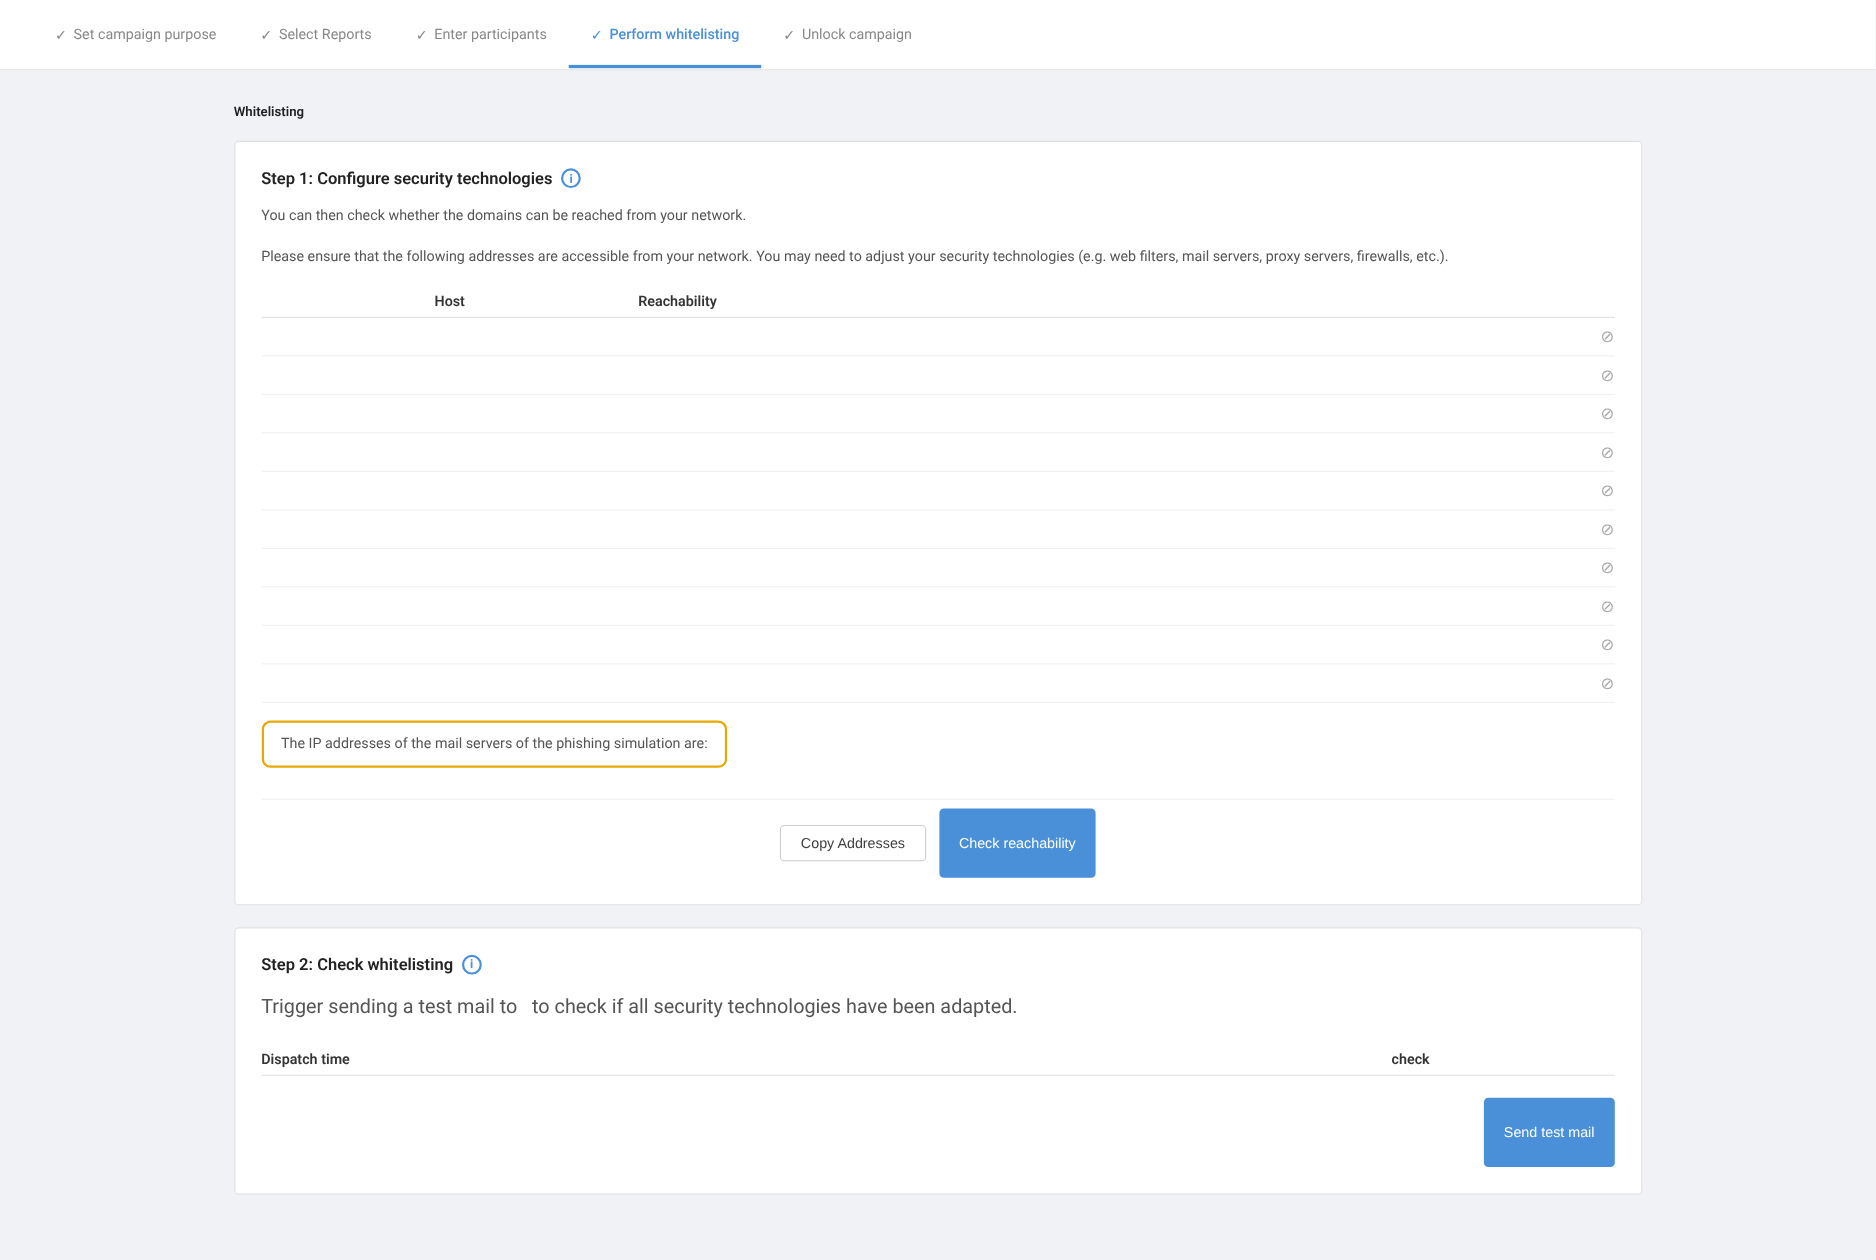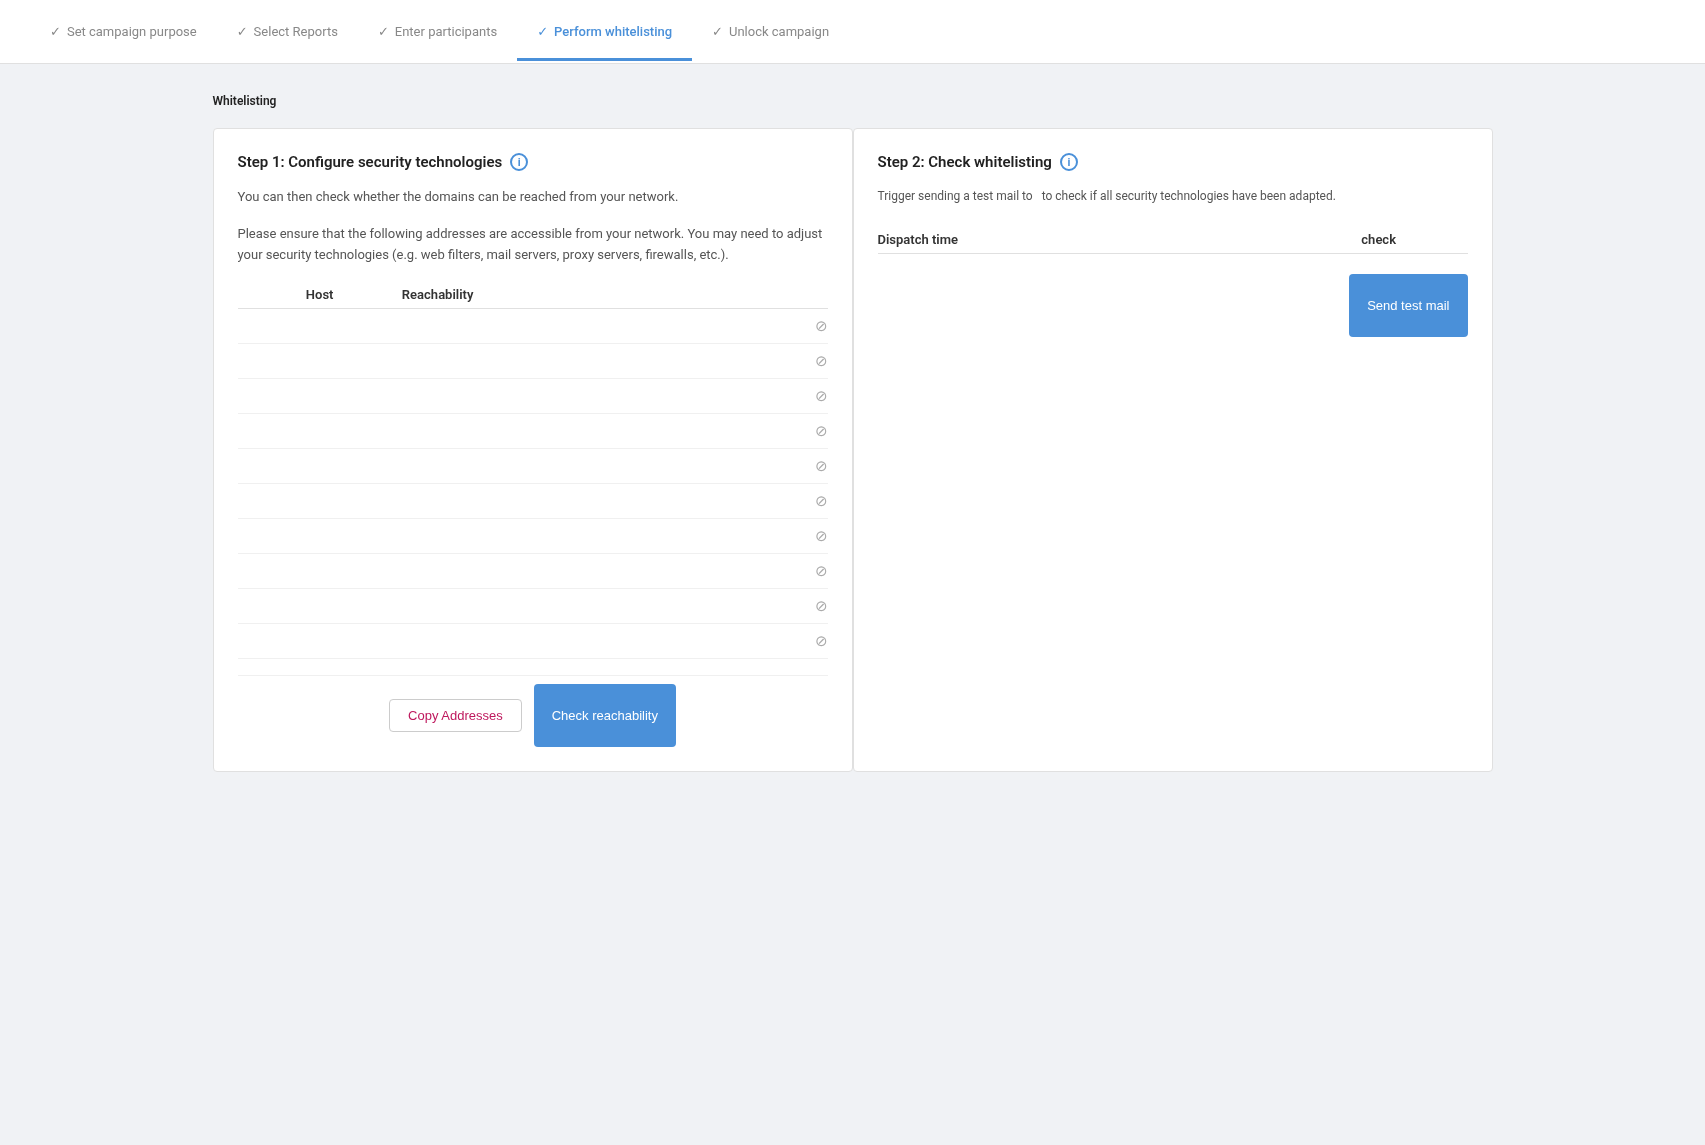--- a/index.html
+++ b/index.html
@@ -60,20 +60,22 @@
 
     .page-title {
       font-size: 12px;
       font-weight: 600;
       margin-bottom: 20px;
       color: #222;
     }
 
     .steps-container {
       display: flex;
+      gap: 20px;
+      flex-direction: column;
     }
 
     
     .card {
       background: #fff;
       border: 1px solid #e0e0e0;
       border-radius: 4px;
       padding: 24px;
     }
 
@@ -168,40 +170,40 @@
       gap: 12px;
       padding-top: 8px;
       border-top: 1px solid #f0f0f0;
       margin-top: 8px;
     }
 
     .btn-outline {
       padding: 8px 18px;
       border: 1px solid #ccc;
       background: #fff;
-      color: #be185d;
+      color: #404040;
       border-radius: 4px;
       cursor: pointer;
       font-size: 13px;
     }
 
     .btn-primary {
       padding: 24px 18px;
       border: none;
       background: #4a90d9;
       color: #fff;
       border-radius: 4px;
       cursor: pointer;
       font-size: 13px;
       font-weight: 500;
     }
 
     
     .trigger-text {
-      font-size: 12px;
+      font-size: 18px;
       color: #555;
       line-height: 1.6;
       margin-bottom: 20px;
     }
 
     .check-table {
       width: 100%;
       border-collapse: collapse;
       margin-bottom: 20px;
     }
@@ -307,20 +309,23 @@
               <td></td>
               <td><span class="reachability-icon">⊘</span></td>
             </tr>
             <tr>
               <td></td>
               <td><span class="reachability-icon">⊘</span></td>
             </tr>
           </tbody>
       </table>
 
+      <div class="ip-box">
+        <span>The IP addresses of the mail servers of the phishing simulation are:</span>
+      </div>
 
       <div class="buttons-row">
         <button class="btn-outline">Copy Addresses</button>
         <button class="btn-primary">Check reachability</button>
       </div>
     </div>
 
     <div class="card card-right">
       <div class="card-title">
         <span>Step 2: Check whitelisting</span>

